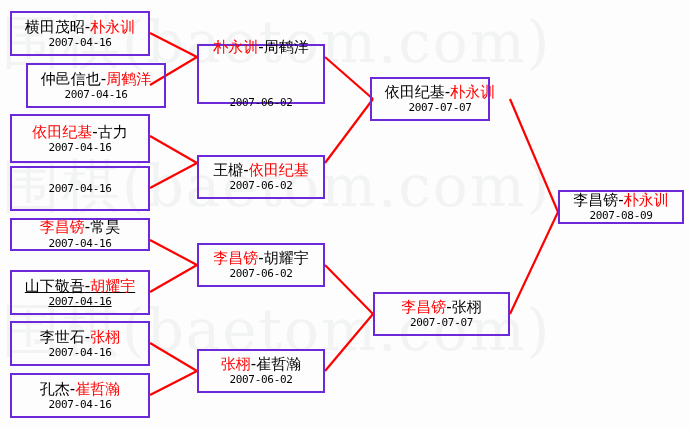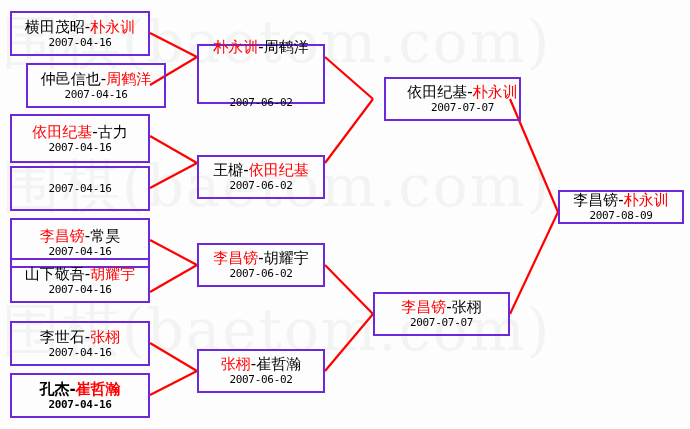--- a/index.html
+++ b/index.html
@@ -124,42 +124,42 @@
     <div class="players">
       <span class="p-win">依田纪基</span><span class="sep">-</span><span class="p-lose">古力</span>
     </div>
     <div class="date">2007-04-16</div>
   </div>
 
   <div class="match" style="left:10px; top:166px; width:140px; height:45px;">
     <div class="date">2007-04-16</div>
   </div>
 
-  <div class="match" style="left:10px; top:218px; width:140px; height:50px;">
+  <div class="match" style="left:10px; top:218px; width:140px; height:33px;justify-content:space-between;">
     <div class="players">
       <span class="p-win">李昌镑</span><span class="sep">-</span><span class="p-lose">常昊</span>
     </div>
     <div class="date">2007-04-16</div>
   </div>
 
-  <div class="match" style="left:10px; top:258px; width:140px; height:45px;">
+  <div class="match" style="left:10px; top:270px; width:140px; height:45px;text-decoration:underline;">
     <div class="players">
       <span class="p-lose">山下敬吾</span><span class="sep">-</span><span class="p-win">胡耀宇</span>
     </div>
     <div class="date">2007-04-16</div>
   </div>
 
   <div class="match" style="left:10px; top:321px; width:140px; height:45px;">
     <div class="players">
       <span class="p-lose">李世石</span><span class="sep">-</span><span class="p-win">张栩</span>
     </div>
     <div class="date">2007-04-16</div>
   </div>
 
-  <div class="match" style="left:10px; top:373px; width:140px; height:45px;font-weight:bold;">
+  <div class="match" style="left:10px; top:373px; width:140px; height:45px;">
     <div class="players">
       <span class="p-lose">孔杰</span><span class="sep">-</span><span class="p-win">崔哲瀚</span>
     </div>
     <div class="date">2007-04-16</div>
   </div>
 
   <div class="match" style="left:197px; top:44px; width:128px; height:60px;gap:40px;">
     <div class="players">
       <span class="p-win">朴永训</span><span class="sep">-</span><span class="p-lose">周鹤洋</span>
     </div>
@@ -180,21 +180,21 @@
     <div class="date">2007-06-02</div>
   </div>
 
   <div class="match" style="left:197px; top:349px; width:128px; height:44px;">
     <div class="players">
       <span class="p-win">张栩</span><span class="sep">-</span><span class="p-lose">崔哲瀚</span>
     </div>
     <div class="date">2007-06-02</div>
   </div>
 
-  <div class="match" style="left:384px; top:77px; width:137px; height:44px;padding-left:20px;">
+  <div class="match" style="left:370px; top:77px; width:120px; height:44px;padding-left:20px;">
     <div class="players">
       <span class="p-lose">依田纪基</span><span class="sep">-</span><span class="p-win">朴永训</span>
     </div>
     <div class="date">2007-07-07</div>
   </div>
 
   <div class="match" style="left:373px; top:292px; width:137px; height:44px;">
     <div class="players">
       <span class="p-win">李昌镑</span><span class="sep">-</span><span class="p-lose">张栩</span>
     </div>

